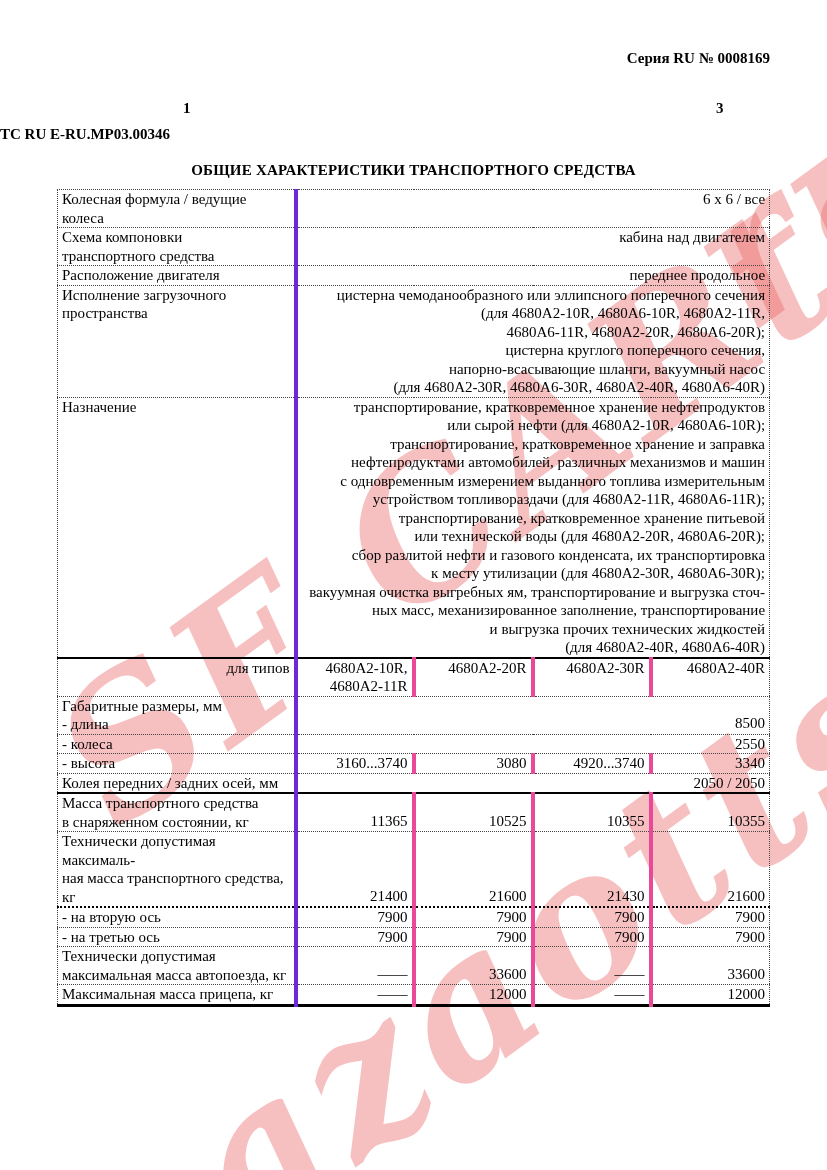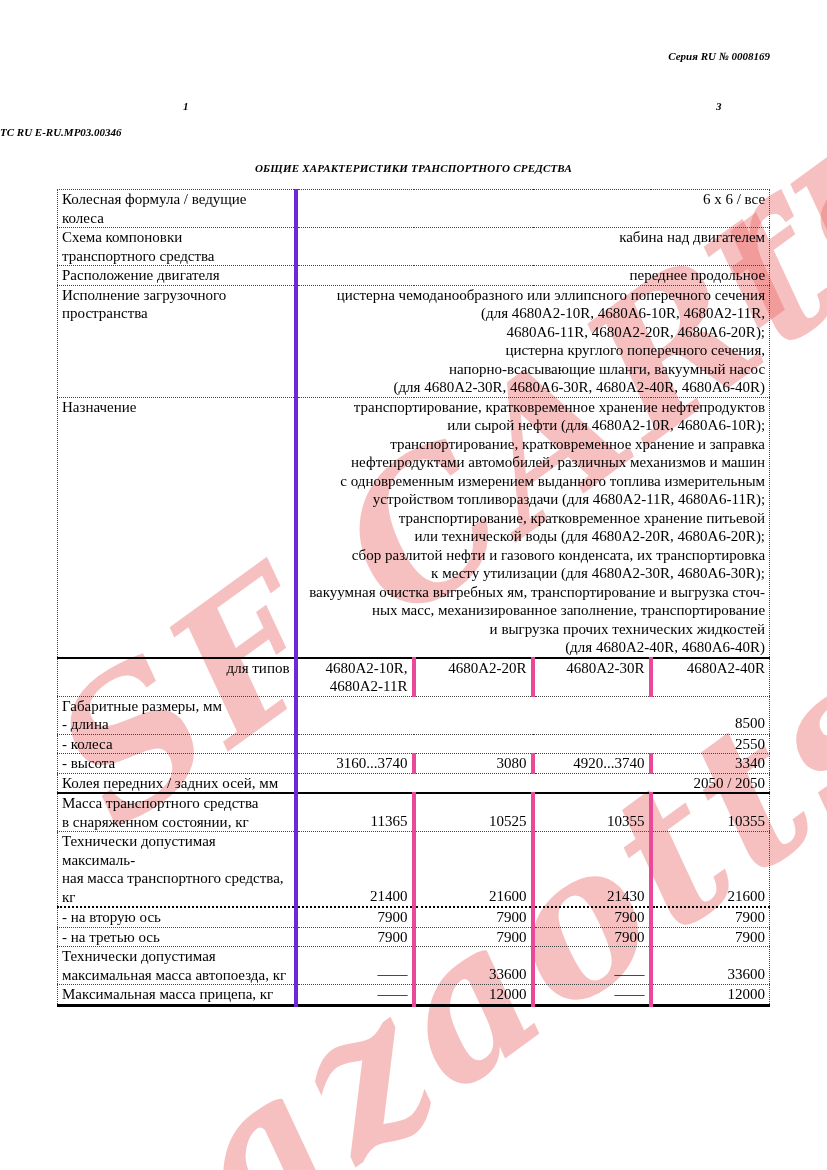--- a/index.html
+++ b/index.html
@@ -20,21 +20,21 @@
     white-space:nowrap;
     color:rgba(236,106,106,0.42);
     transform-origin:0 0;
     letter-spacing:0.04em;
     line-height:1;
   }
   .wm-0{font-size:190px;left:655px;top:205px;transform:rotate(-36deg);}
   .wm-1{font-size:185px;left:25px;top:705px;transform:rotate(-36deg);}
   .wm-2{font-size:195px;left:35px;top:1195px;transform:rotate(-36deg);}
   
-  .hdr{position:absolute;z-index:1;font-weight:bold;font-size:11px;font-style:italic;}
+  .hdr{position:absolute;z-index:1;font-weight:bold;font-size:15px;}
   .series{left:0;right:57px;top:50px;text-align:right;}
   .pn-left{left:183px;top:100px;}
   .pn-right{left:716px;top:100px;}
   .approval{left:0;right:0;top:126px;text-align:left;}
   .doc-title{left:0;right:0;top:162px;text-align:center;letter-spacing:0.2px;}
   
   table.spec{
     position:absolute;z-index:1;
     left:57px;top:189px;width:712px;
     border-collapse:collapse;

